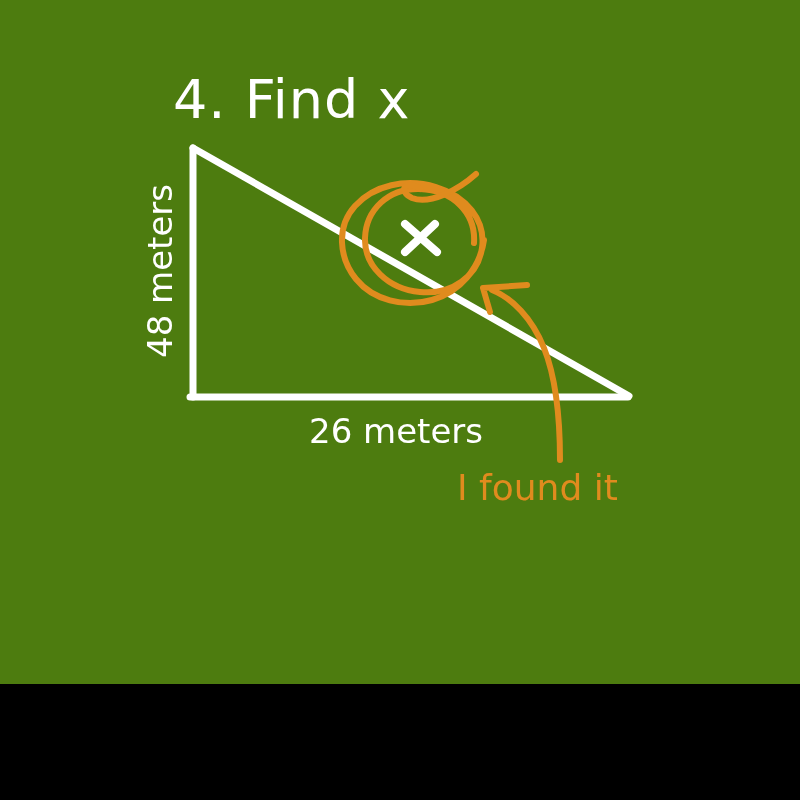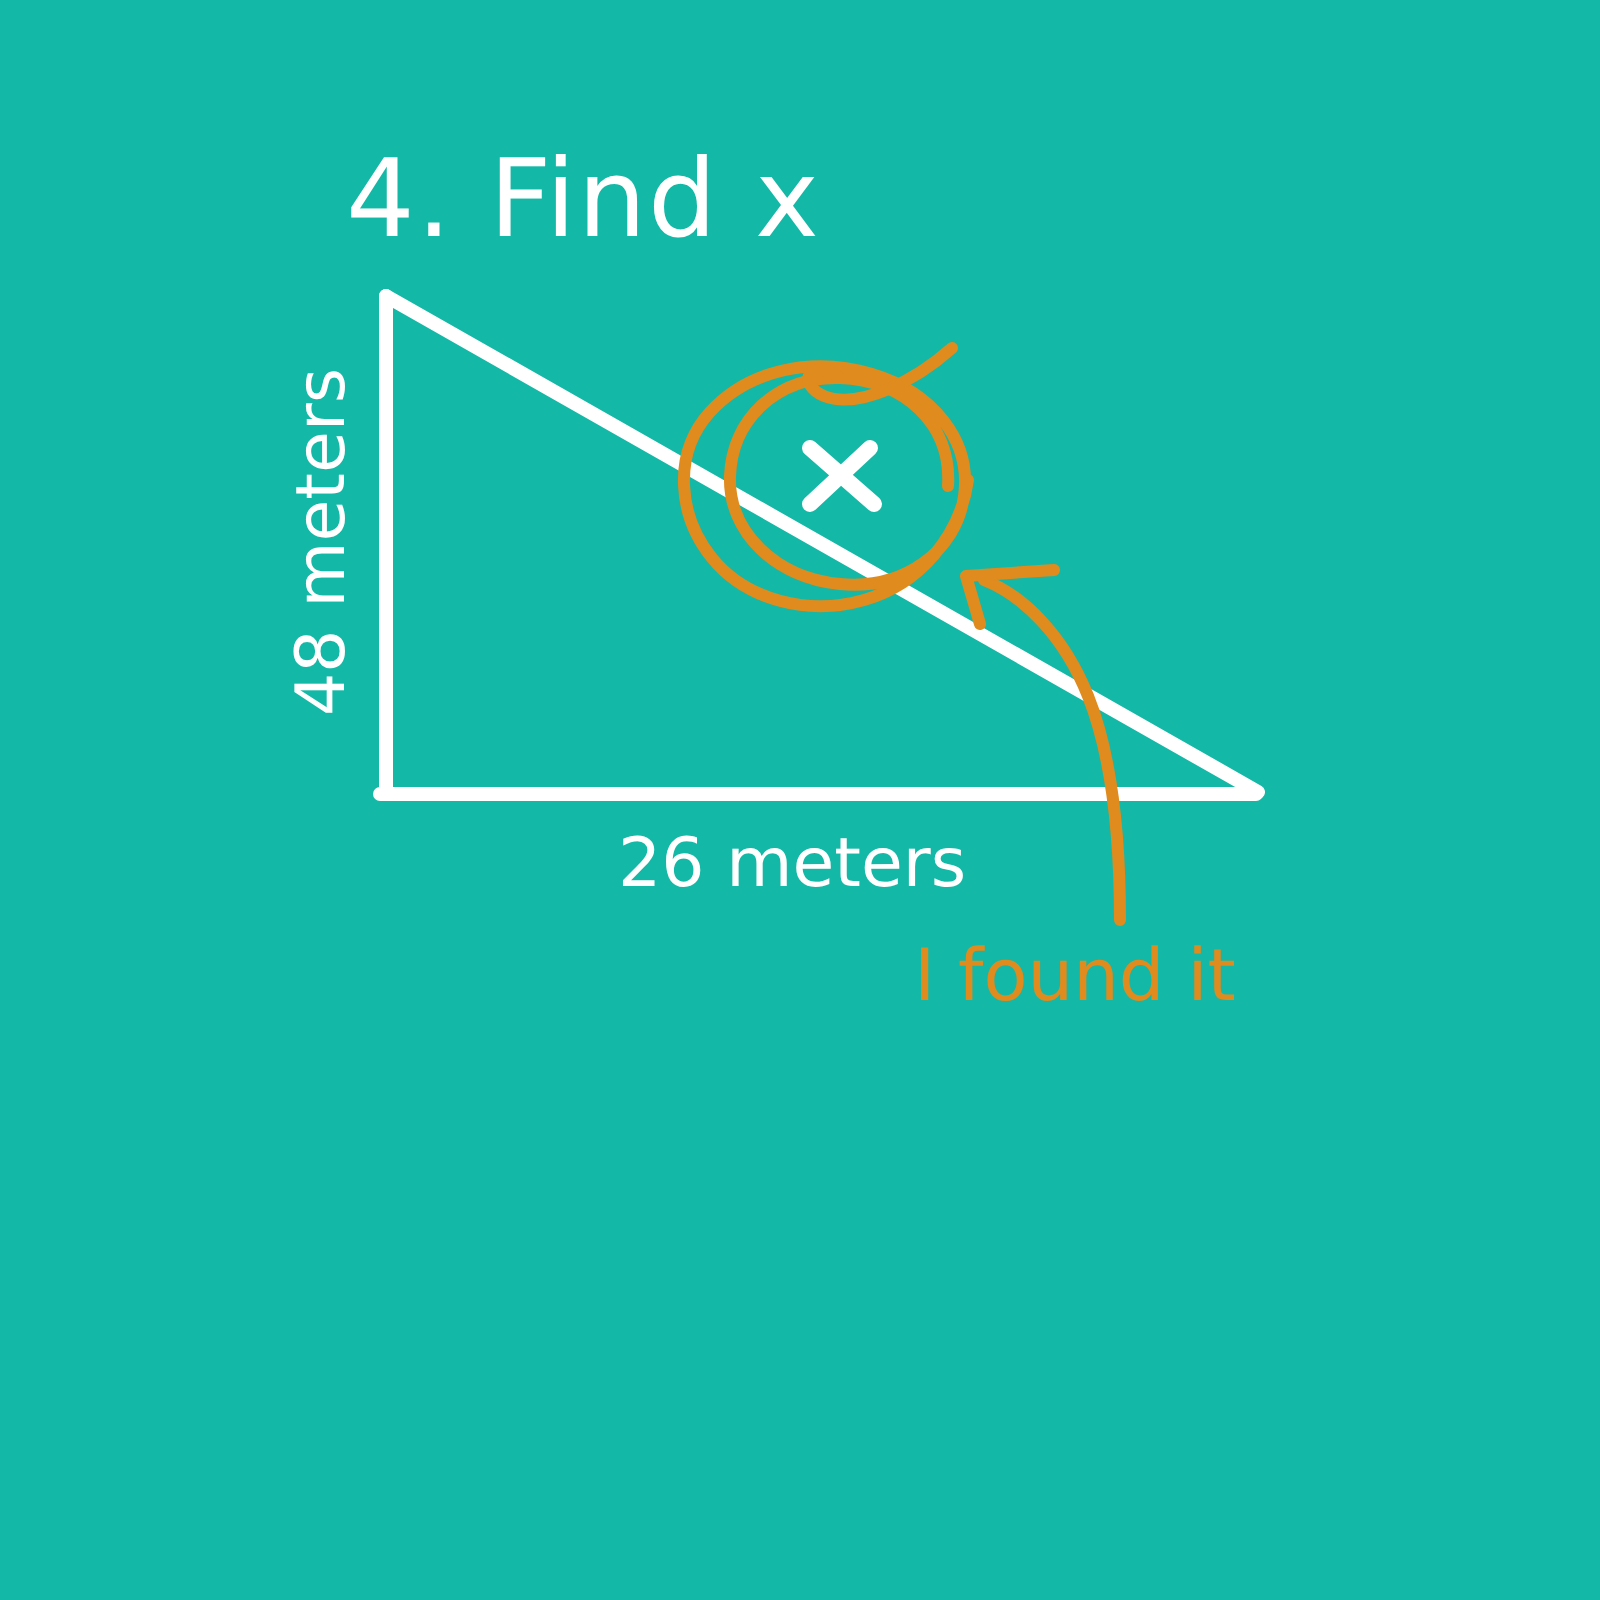--- a/index.html
+++ b/index.html
@@ -10,22 +10,22 @@
   }
   body {
     width: 800px;
     height: 800px;
     overflow: hidden;
     font-family: "DejaVu Sans", sans-serif;
   }
   #canvas {
     position: relative;
     width: 800px;
-    height: 800px;
-    background: #14b8a6;
+    height: 684px;
+    background: #4d7c0f;
   }
   #scene {
     position: absolute;
     top: 0;
     left: 0;
     width: 800px;
     height: 800px;
   }
   .hw {
     font-family: "DejaVu Sans", sans-serif;

